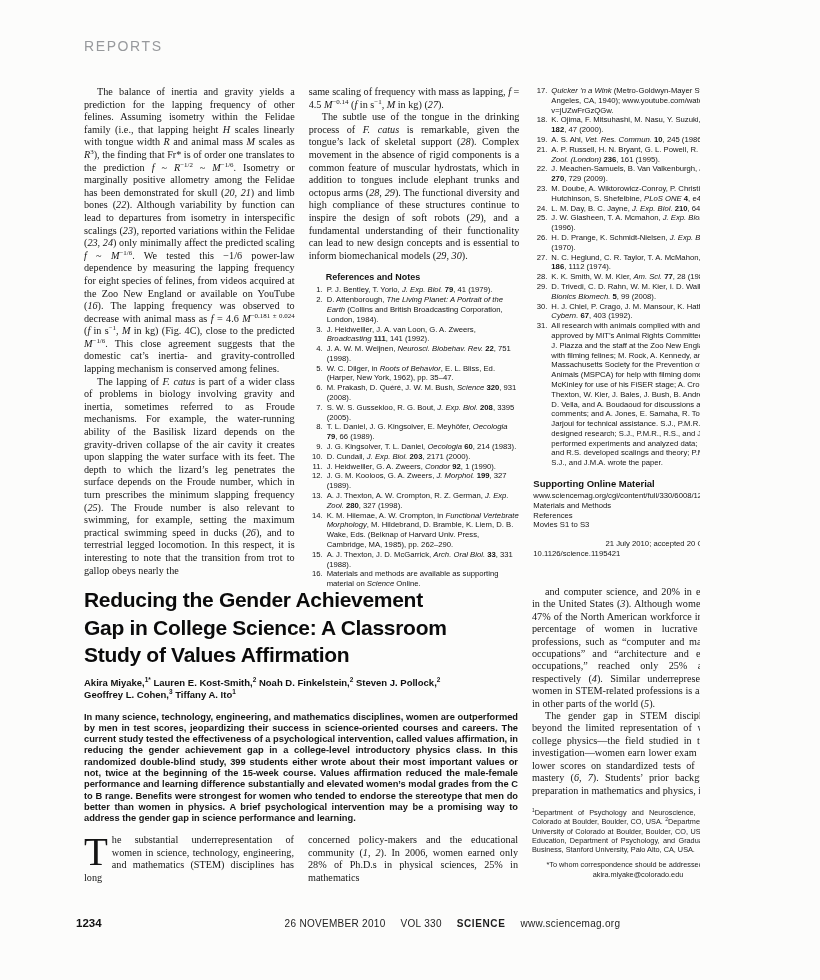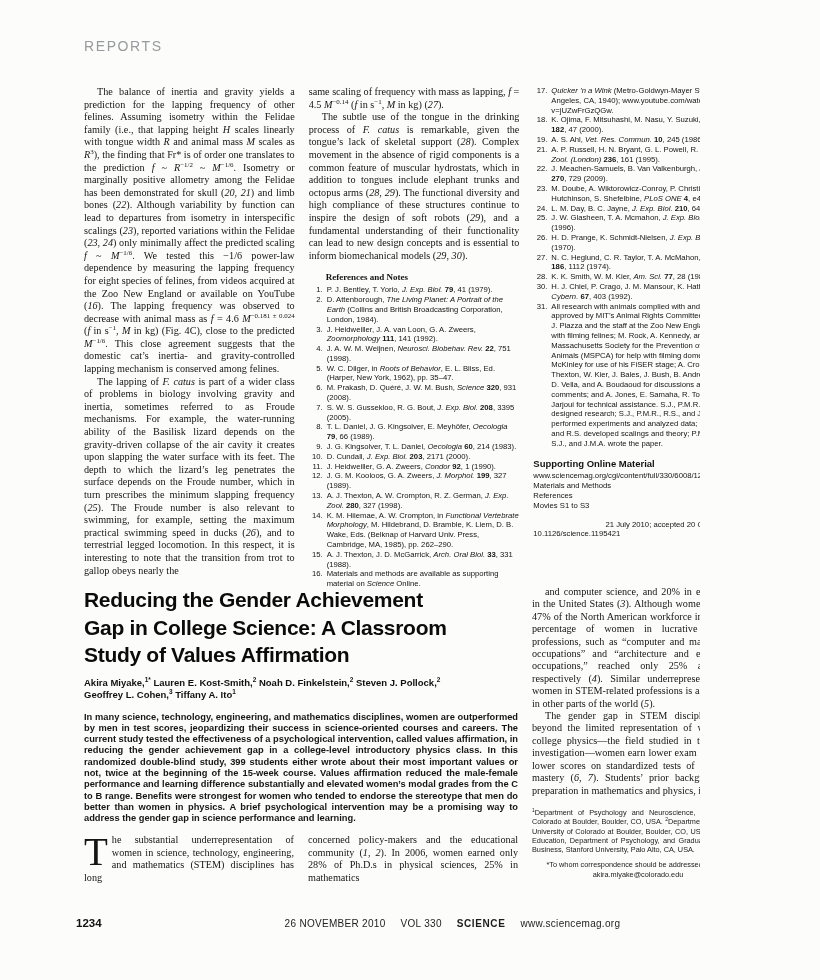--- a/index.html
+++ b/index.html
@@ -18,21 +18,21 @@
 
   
   .top-section{position:absolute;top:86px;left:84px;width:660px;height:502px;display:flex;gap:14px;overflow:hidden;}
   .column{flex:1 1 0;overflow:hidden;}
   .bodypara{font-size:10.2px;line-height:12.6px;text-align:justify;margin:0;text-indent:13px;}
   .bodypara i{font-style:italic;}
   sup{font-size:68%;line-height:0;}
   .noindent{text-indent:0;}
 
   .refs-heading{
-    font-family:Liberation Serif, serif;font-weight:bold;
+    font-family:Liberation Sans, sans-serif;font-weight:bold;
     font-size:9px;margin:10px 0 3px 17px;
   }
   .ref{display:flex;font-family:"Liberation Sans", sans-serif;font-size:7.7px;line-height:9.8px;}
   .ref-n{flex:0 0 14px;text-align:right;padding-right:4px;}
   .ref-t{flex:1;text-align:left;}
 
   .som-heading{font-family:"Liberation Sans", sans-serif;font-weight:bold;font-size:9.5px;margin:10px 0 2px 0;}
   .som-line{font-family:"Liberation Sans", sans-serif;font-size:7.7px;line-height:9.8px;}
   .received{font-family:"Liberation Sans", sans-serif;font-size:7.7px;line-height:9.8px;margin-top:9px;text-align:right;}
   .doi{font-family:"Liberation Sans", sans-serif;font-size:7.7px;line-height:9.8px;}
@@ -106,21 +106,21 @@
             <span class="ref-t">P. J. Bentley, T. Yorio, <i>J. Exp. Biol.</i> <b>79</b>, 41 (1979).</span>
           </div>
 
           <div class="ref">
             <span class="ref-n">2.</span>
             <span class="ref-t">D. Attenborough, <i>The Living Planet: A Portrait of the Earth</i> (Collins and British Broadcasting Corporation, London, 1984).</span>
           </div>
 
           <div class="ref">
             <span class="ref-n">3.</span>
-            <span class="ref-t">J. Heidweiller, J. A. van Loon, G. A. Zweers, <i>Zoomorphology</i> <b>111</b>, 141 (1992).</span>
+            <span class="ref-t">J. Heidweiller, J. A. van Loon, G. A. Zweers, <i>Broadcasting</i> <b>111</b>, 141 (1992).</span>
           </div>
 
           <div class="ref">
             <span class="ref-n">4.</span>
             <span class="ref-t">J. A. W. M. Weijnen, <i>Neurosci. Biobehav. Rev.</i> <b>22</b>, 751 (1998).</span>
           </div>
 
           <div class="ref">
             <span class="ref-n">5.</span>
             <span class="ref-t">W. C. Dilger, in <i>Roots of Behavior</i>, E. L. Bliss, Ed. (Harper, New York, 1962), pp. 35–47.</span>
@@ -235,20 +235,24 @@
           <div class="ref">
             <span class="ref-n">27.</span>
             <span class="ref-t">N. C. Heglund, C. R. Taylor, T. A. McMahon, <i>Science</i> <b>186</b>, 1112 (1974).</span>
           </div>
 
           <div class="ref">
             <span class="ref-n">28.</span>
             <span class="ref-t">K. K. Smith, W. M. Kier, <i>Am. Sci.</i> <b>77</b>, 28 (1989).</span>
           </div>
 
+          <div class="ref">
+            <span class="ref-n">29.</span>
+            <span class="ref-t">D. Trivedi, C. D. Rahn, W. M. Kier, I. D. Walker, <i>Appl. Bionics Biomech.</i> <b>5</b>, 99 (2008).</span>
+          </div>
 
           <div class="ref">
             <span class="ref-n">30.</span>
             <span class="ref-t">H. J. Chiel, P. Crago, J. M. Mansour, K. Hathi, <i>Biol. Cybern.</i> <b>67</b>, 403 (1992).</span>
           </div>
 
           <div class="ref">
             <span class="ref-n">31.</span>
             <span class="ref-t">All research with animals complied with and was approved by MIT’s Animal Rights Committee. We thank J. Piazza and the staff at the Zoo New England for help with filming felines; M. Rock, A. Kennedy, and the Massachusetts Society for the Prevention of Cruelty to Animals (MSPCA) for help with filming domestic cats; G. McKinley for use of his FiSER stage; A. Crompton, A. Thexton, W. Kier, J. Bales, J. Bush, B. Andreotti, J. Bico, D. Vella, and A. Boudaoud for discussions and comments; and A. Jones, E. Samaha, R. Tomas, and W. Jarjoui for technical assistance. S.J., P.M.R., and R.S. designed research; S.J., P.M.R., R.S., and J.M.A. performed experiments and analyzed data; S.J., J.M.A., and R.S. developed scalings and theory; P.M.R., R.S., S.J., and J.M.A. wrote the paper.</span>
           </div>

